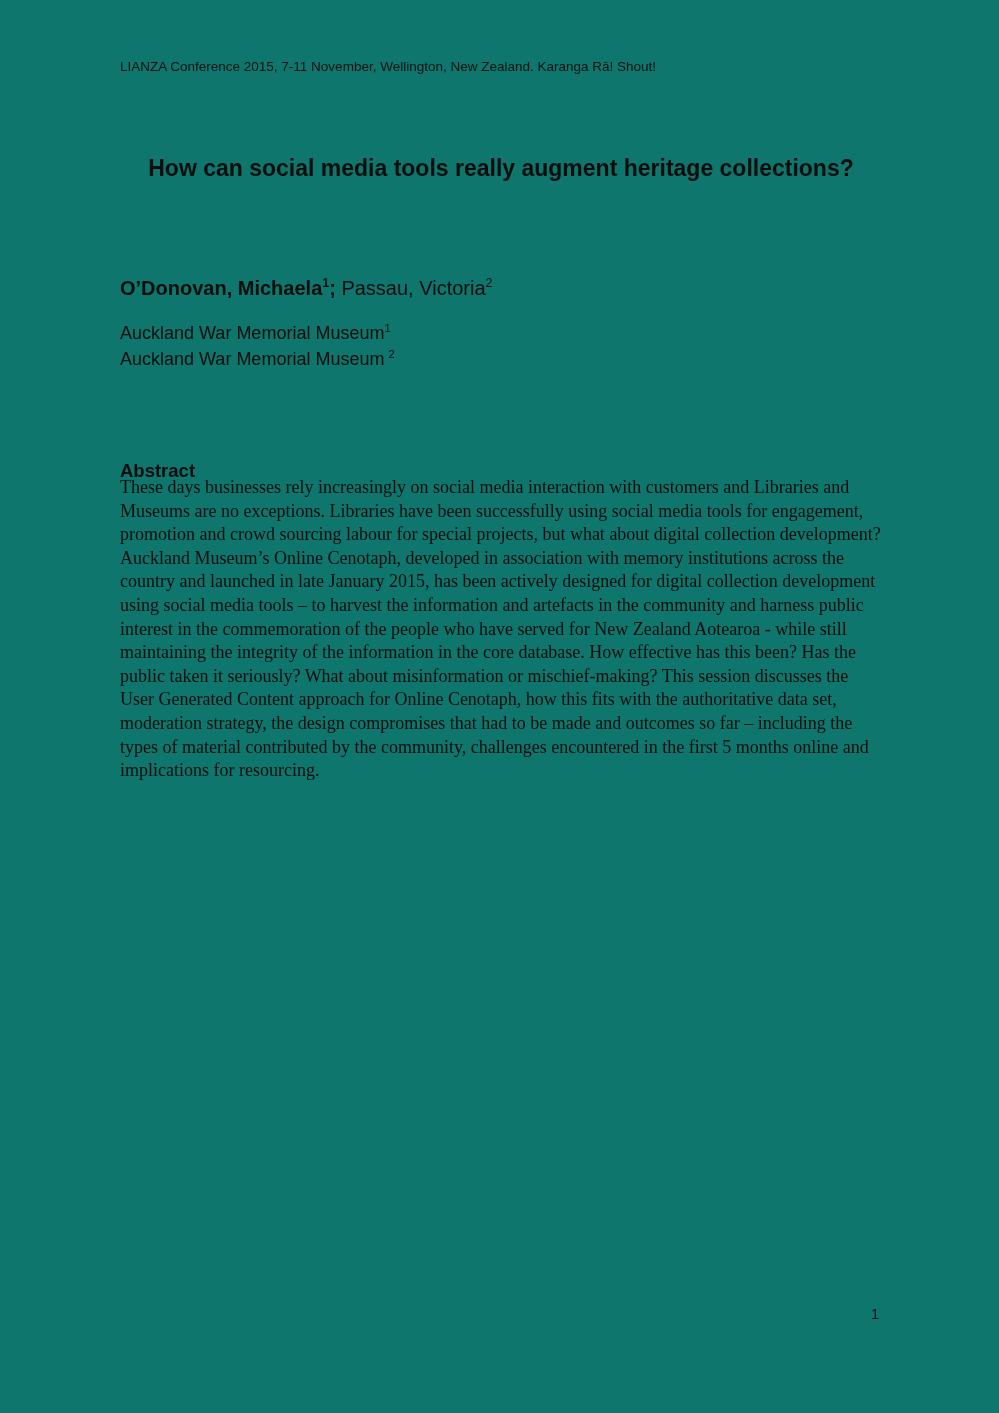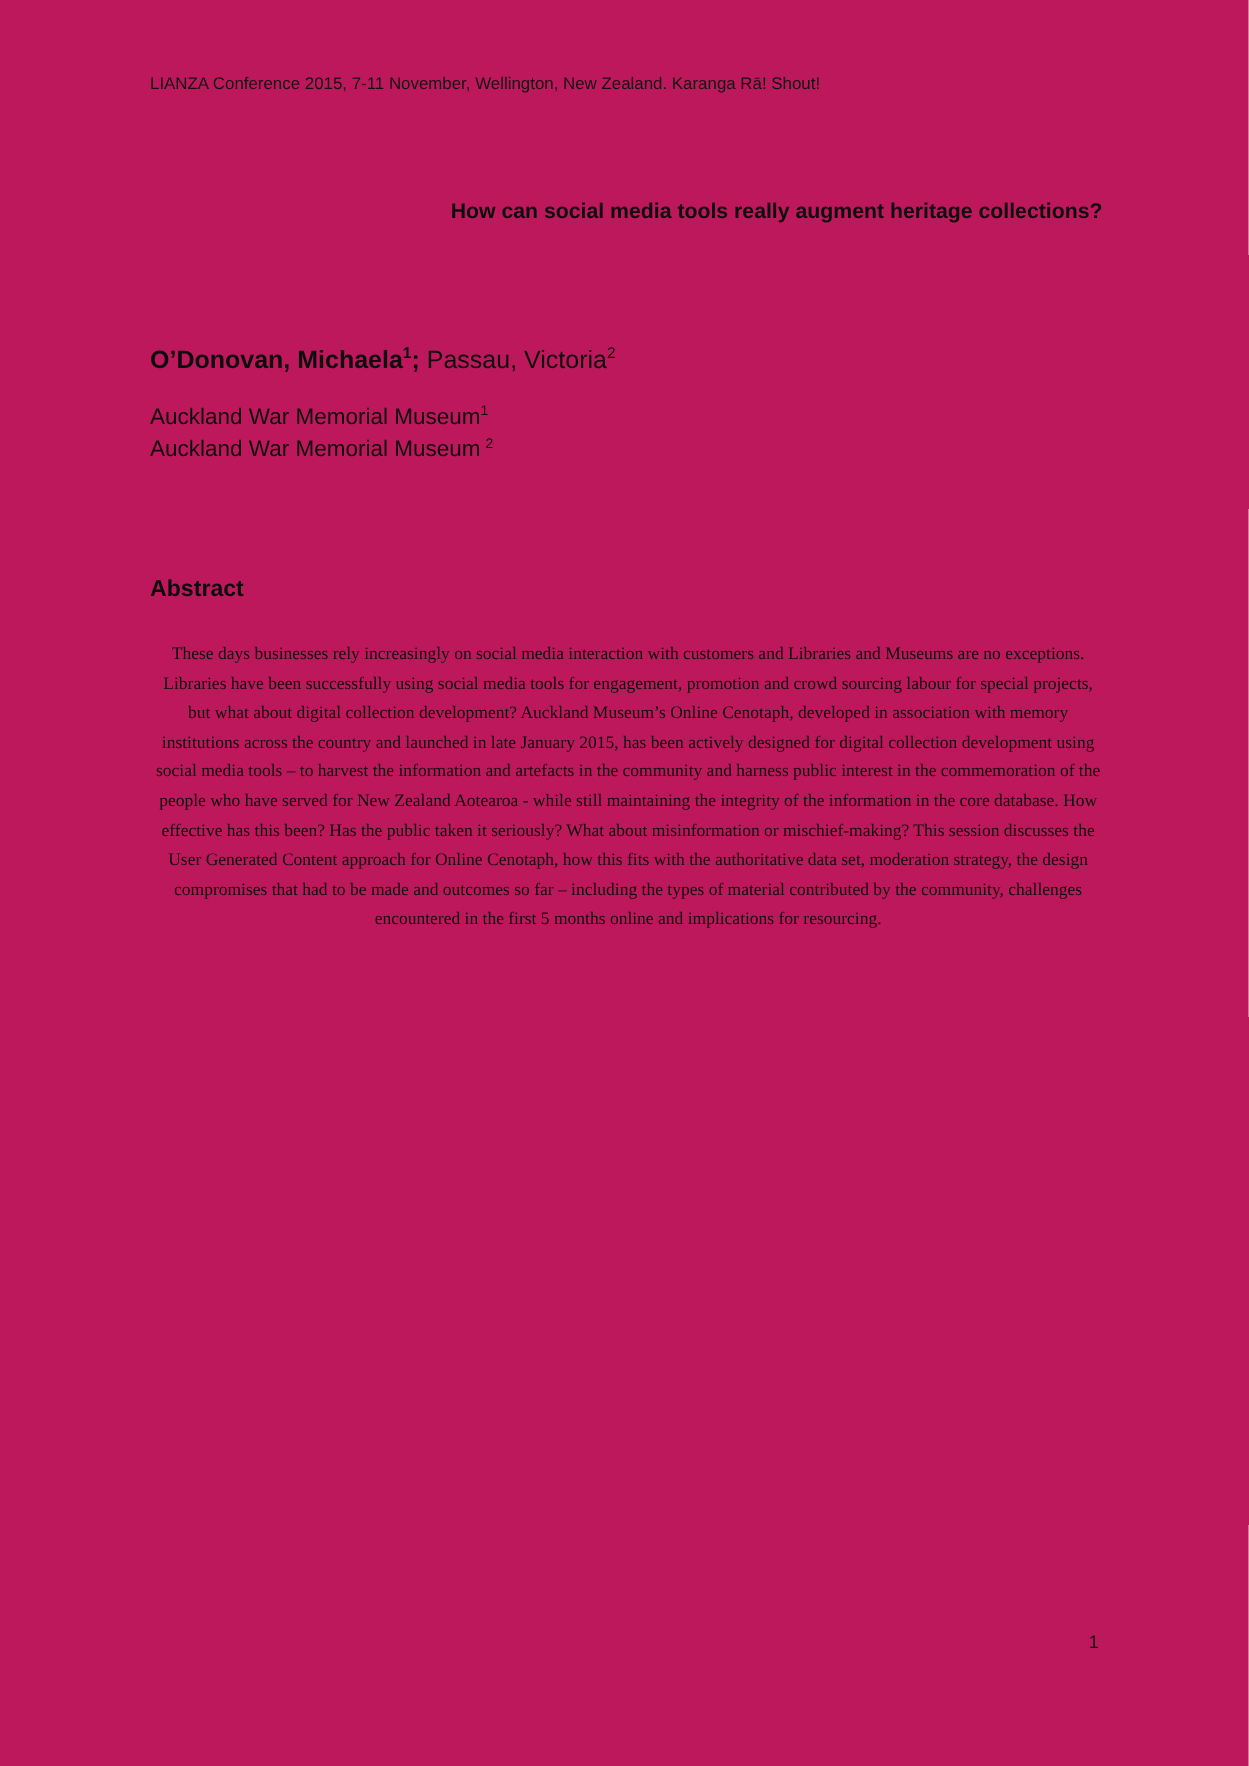--- a/index.html
+++ b/index.html
@@ -5,41 +5,41 @@
   html, body {
     margin: 0;
     padding: 0;
     background: #ffffff;
     font-family: "Liberation Sans", sans-serif;
   }
   .page {
     position: relative;
     width: 999px;
     height: 1413px;
-    background: #be185d;
+    background: #0f766e;
     color: #1a1a1a;
     overflow: hidden;
   }
   .running-header {
     position: absolute;
     left: 120px;
     top: 58px;
     width: 762px;
     font-size: 13.5px;
     line-height: 18px;
     color: #111111;
   }
   .paper-title {
     position: absolute;
     left: 120px;
     top: 150px;
     width: 762px;
     margin: 0 auto;
-    text-align: right;
-    font-size: 17px;
+    text-align: center;
+    font-size: 23px;
     font-weight: bold;
     line-height: 37px;
     color: #0d0d0d;
   }
   .paper-title .title-inner {
     display: inline-block;
     max-width: 745px;
   }
   .author-line {
     position: absolute;
@@ -76,27 +76,27 @@
     width: 762px;
     margin: 0;
     font-size: 18.5px;
     font-weight: bold;
     line-height: 24px;
     color: #0d0d0d;
   }
   .abstract-body {
     position: absolute;
     left: 120px;
-    top: 512px;
+    top: 476px;
     width: 765px;
     margin: 0;
     font-family: "Liberation Serif", serif;
-    font-size: 14px;
+    font-size: 18px;
     line-height: 23.6px;
-    text-align: center;
+    text-align: left;
     color: #0d0d0d;
   }
   .page-number {
     position: absolute;
     right: 120px;
     top: 1306px;
     width: 60px;
     text-align: right;
     font-size: 14.5px;
     color: #111111;

